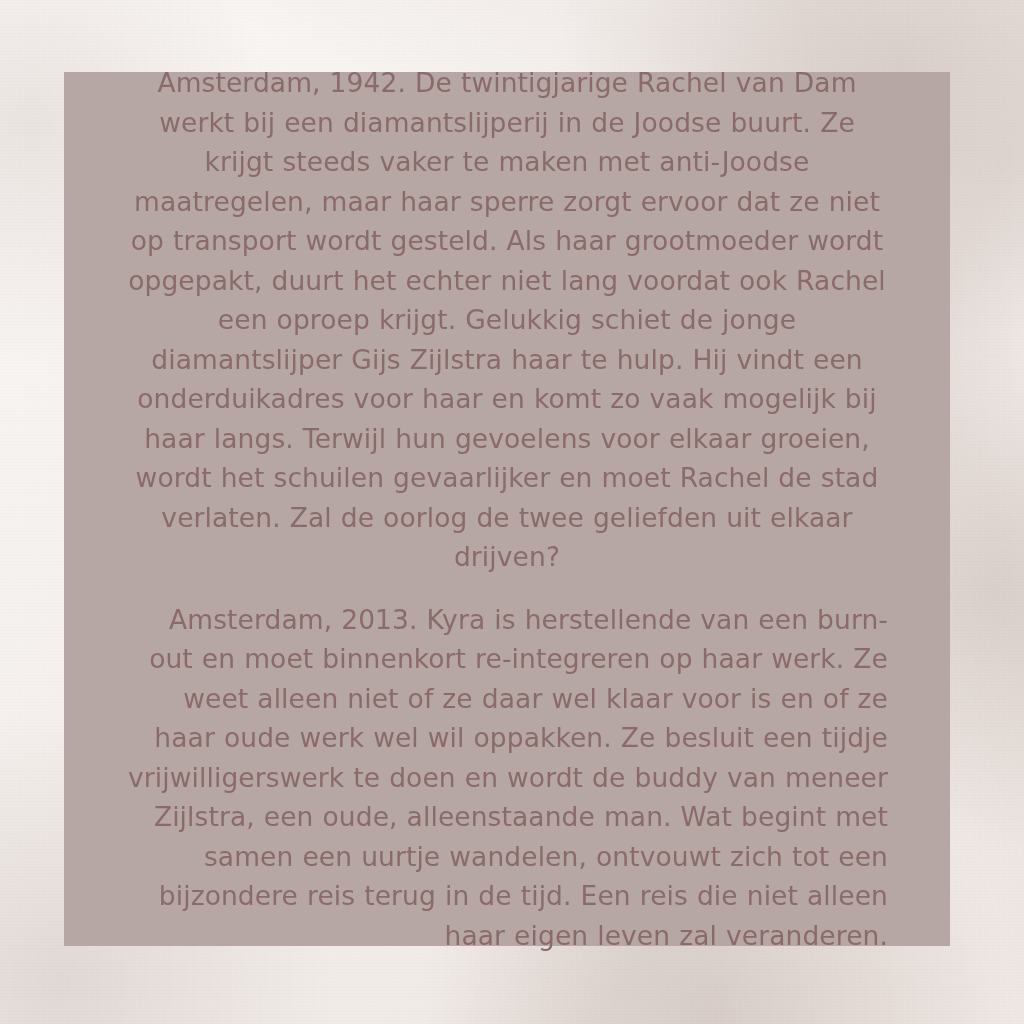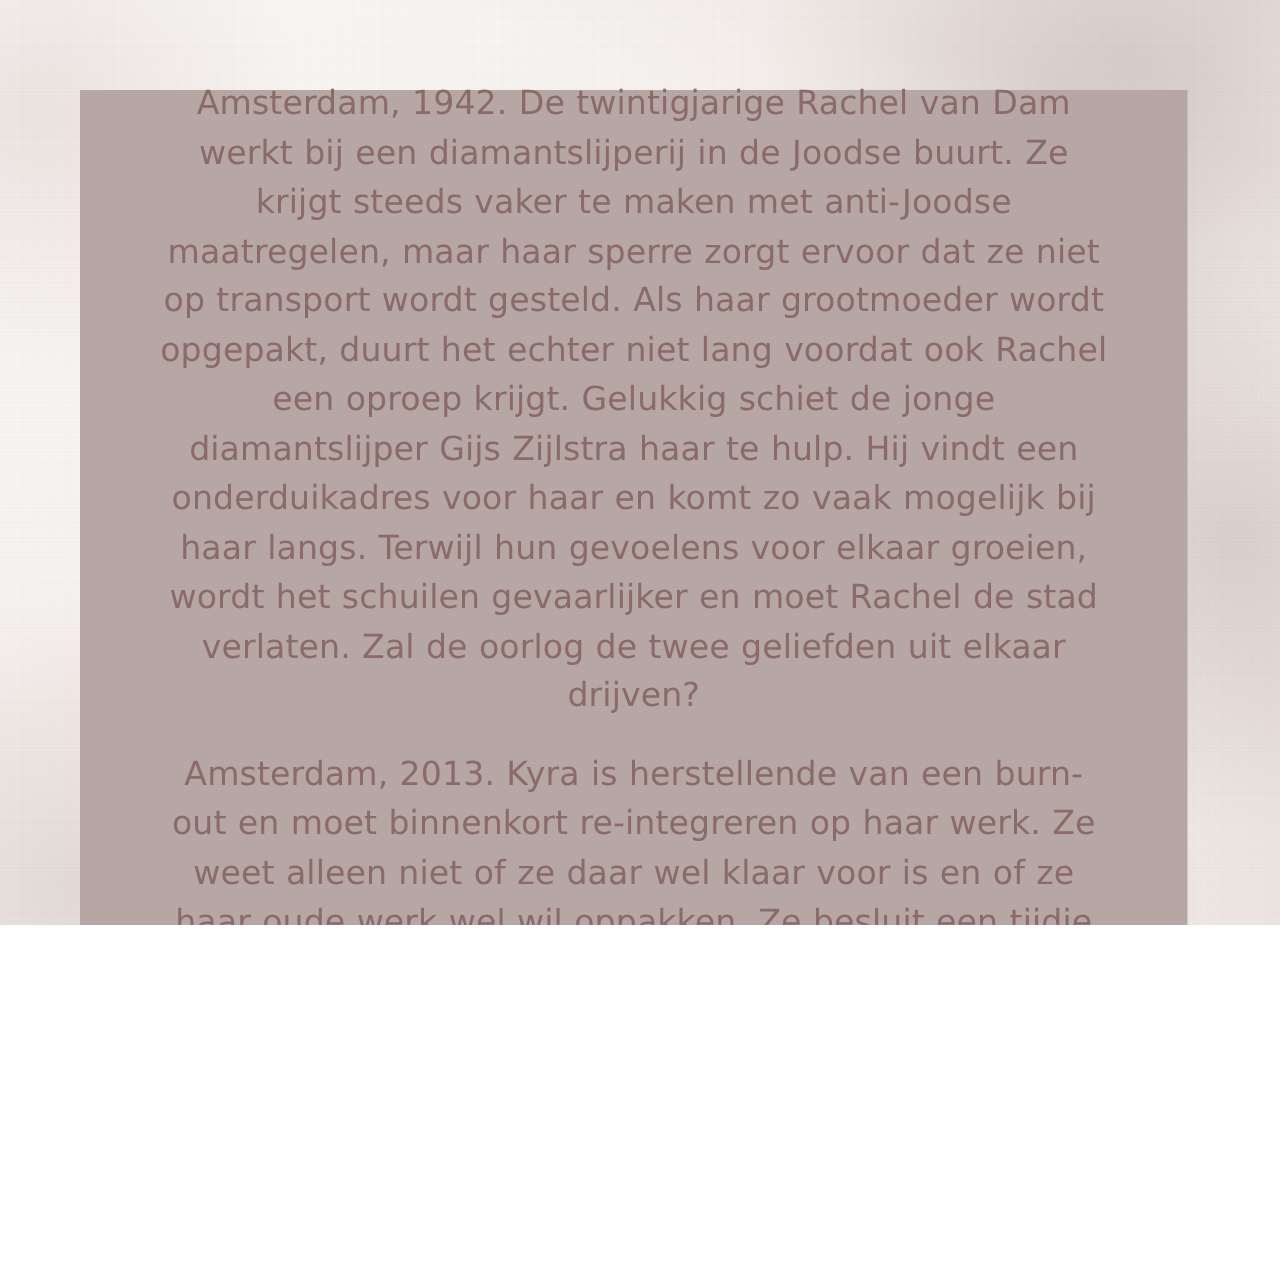--- a/index.html
+++ b/index.html
@@ -9,21 +9,21 @@
   body {
     width: 1024px;
     height: 1024px;
     overflow: hidden;
     font-family: "DejaVu Sans", sans-serif;
   }
 
   #page {
     position: relative;
     width: 1024px;
-    height: 740px;
+    height: 1024px;
     background: #f7f3f0;
     overflow: hidden;
   }
 
   
   .bg-base {
     position: absolute;
     inset: 0;
     background:
       radial-gradient(circle at 88% 6%, rgba(200,186,180,0.55) 0%, rgba(200,186,180,0.0) 26%),
@@ -71,20 +71,21 @@
     color: #8b6a6a;
     font-family: "DejaVu Sans", sans-serif;
     font-size: 26.5px;
     line-height: 39.5px;
     text-align: center;
     letter-spacing: 0.1px;
     word-spacing: 0.5px;
   }
   .para + .para {
     margin-top: 23px;
+    text-align: right;
   }
 </style>
 </head>
 <body>
 
 <div id="page">
 
   <div class="bg-base"></div>
   <div class="bg-texture"></div>
   <div class="bg-creases"></div>

